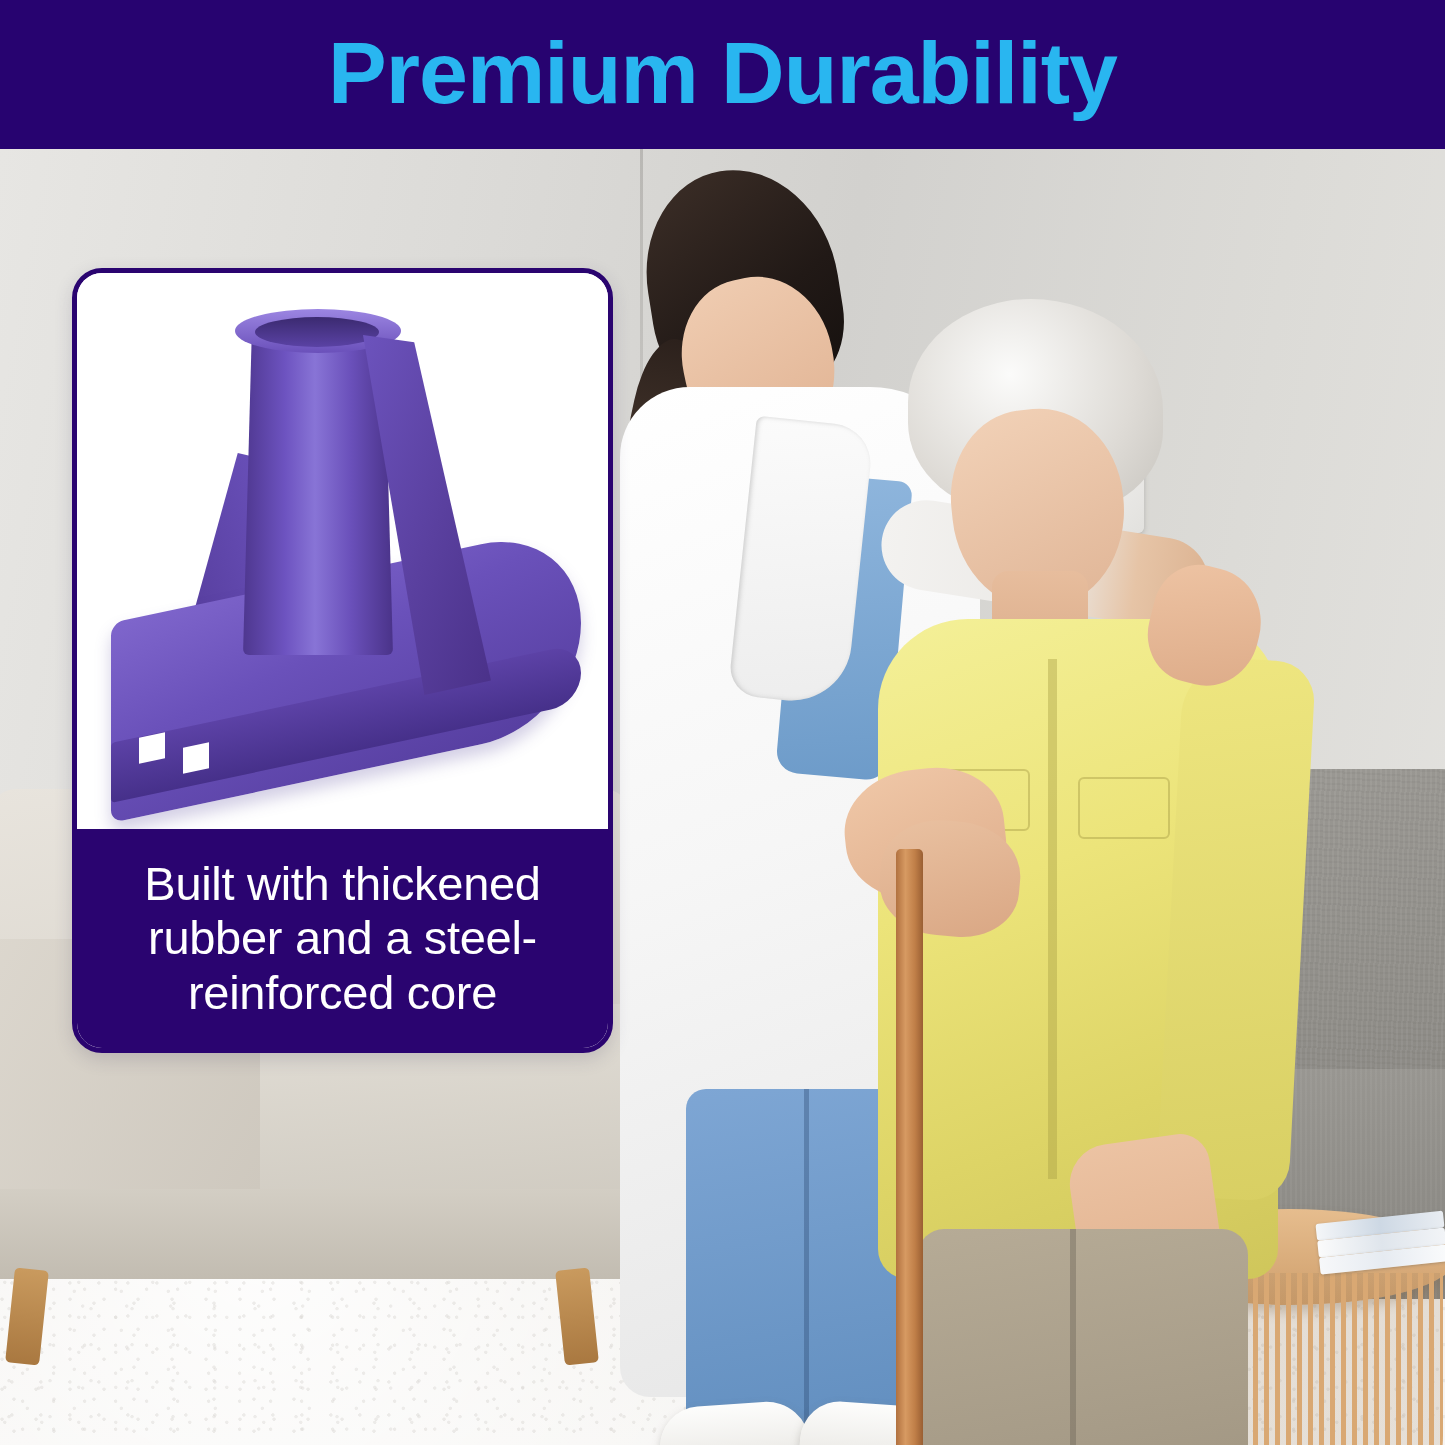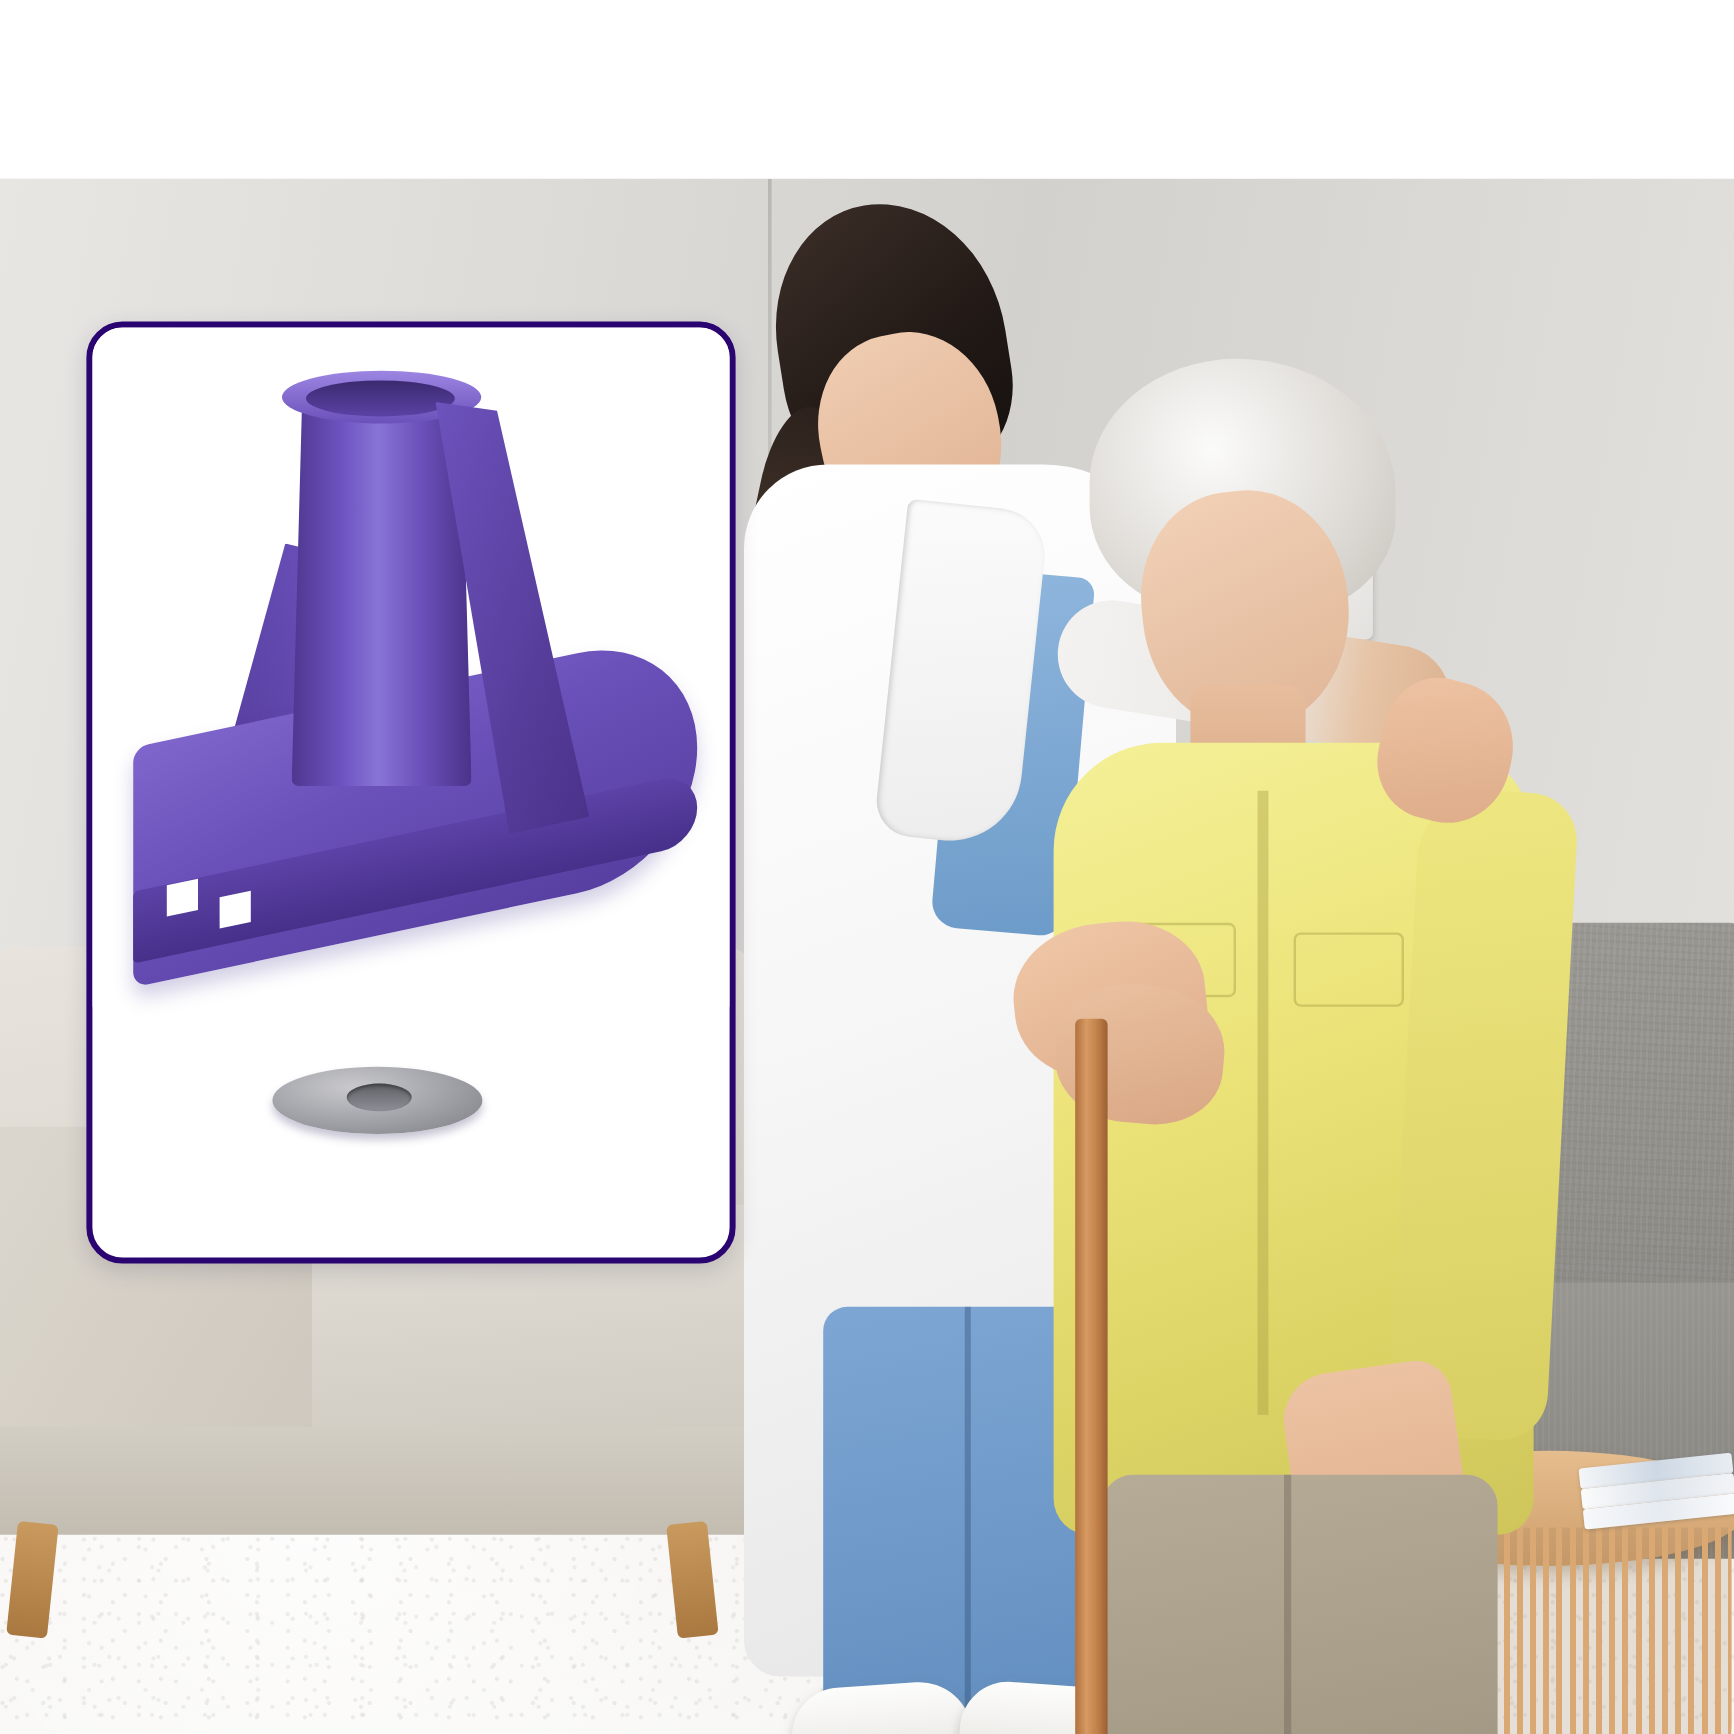--- a/index.html
+++ b/index.html
@@ -374,20 +374,23 @@
   .caption-text{
     color:#fff; font-size:47px; line-height:1.16; text-align:center;
     padding:0 14px; letter-spacing:-.3px;
   }
 </style>
 </head>
 <body>
 
 <div class="canvas">
 
+  <div class="header-bar">
+    <div class="header-title">Premium Durability</div>
+  </div>
 
   <div class="scene">
     <div class="wall"></div>
     <div class="wall-corner"></div>
     <div class="outlet-plate"></div>
     <div class="shelf-edge"></div>
 
     <div class="floor"></div>
     <div class="rug-grey"></div>
     <div class="carpet"></div>
@@ -463,15 +466,18 @@
         <div class="f-notch n3"></div>
         <div class="f-notch n4"></div>
         <div class="f-washer"></div>
         <div class="f-washer-hole"></div>
         <div class="f-tube"></div>
         <div class="f-tube-lip"></div>
         <div class="f-tube-bore"></div>
         <div class="f-fin"></div>
       </div>
     </div>
+    <div class="caption">
+      <div class="caption-text">Built with thickened rubber and a steel-reinforced core</div>
+    </div>
   </div>
 
 </div>
 
 </body></html>

